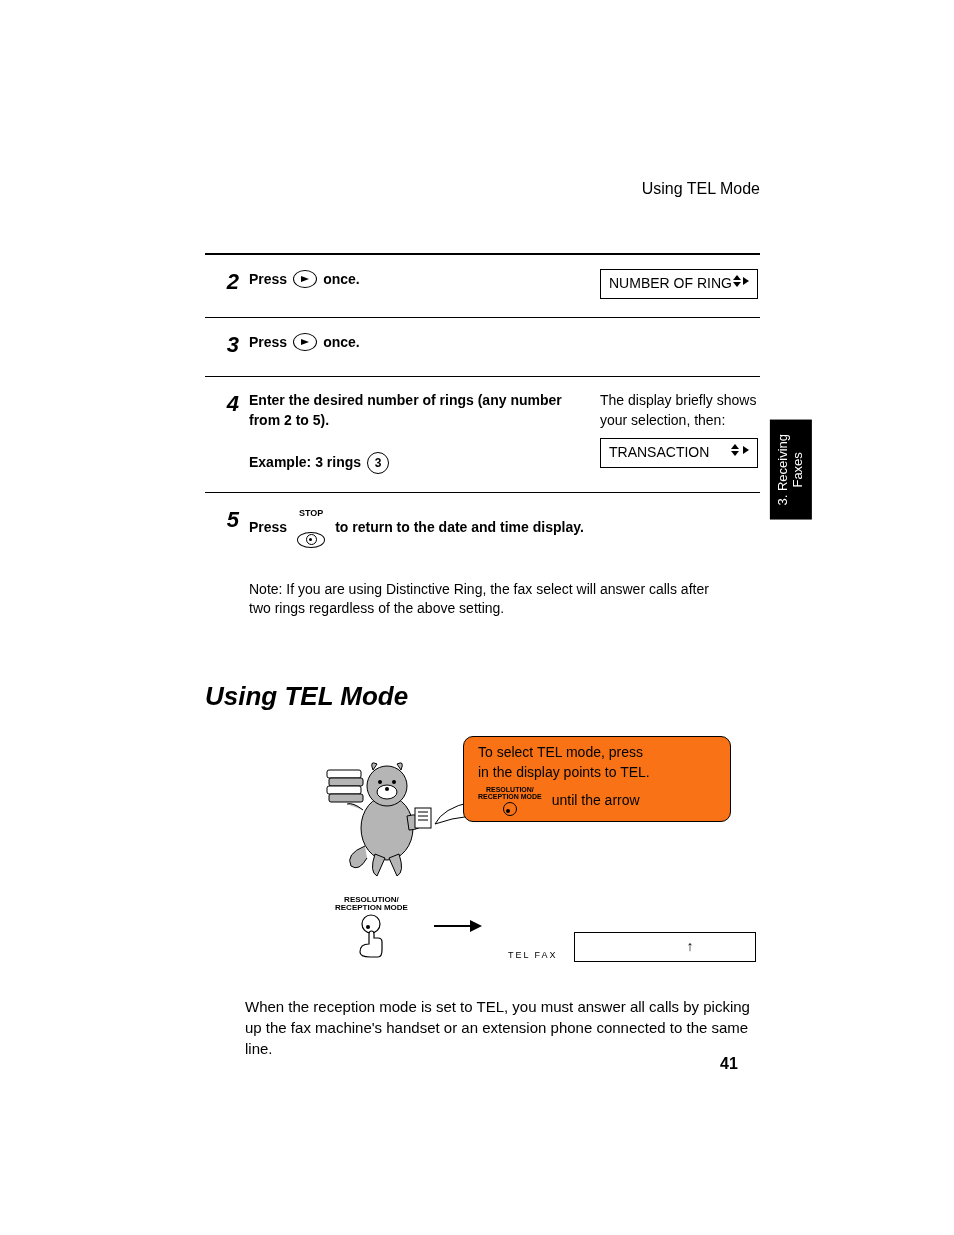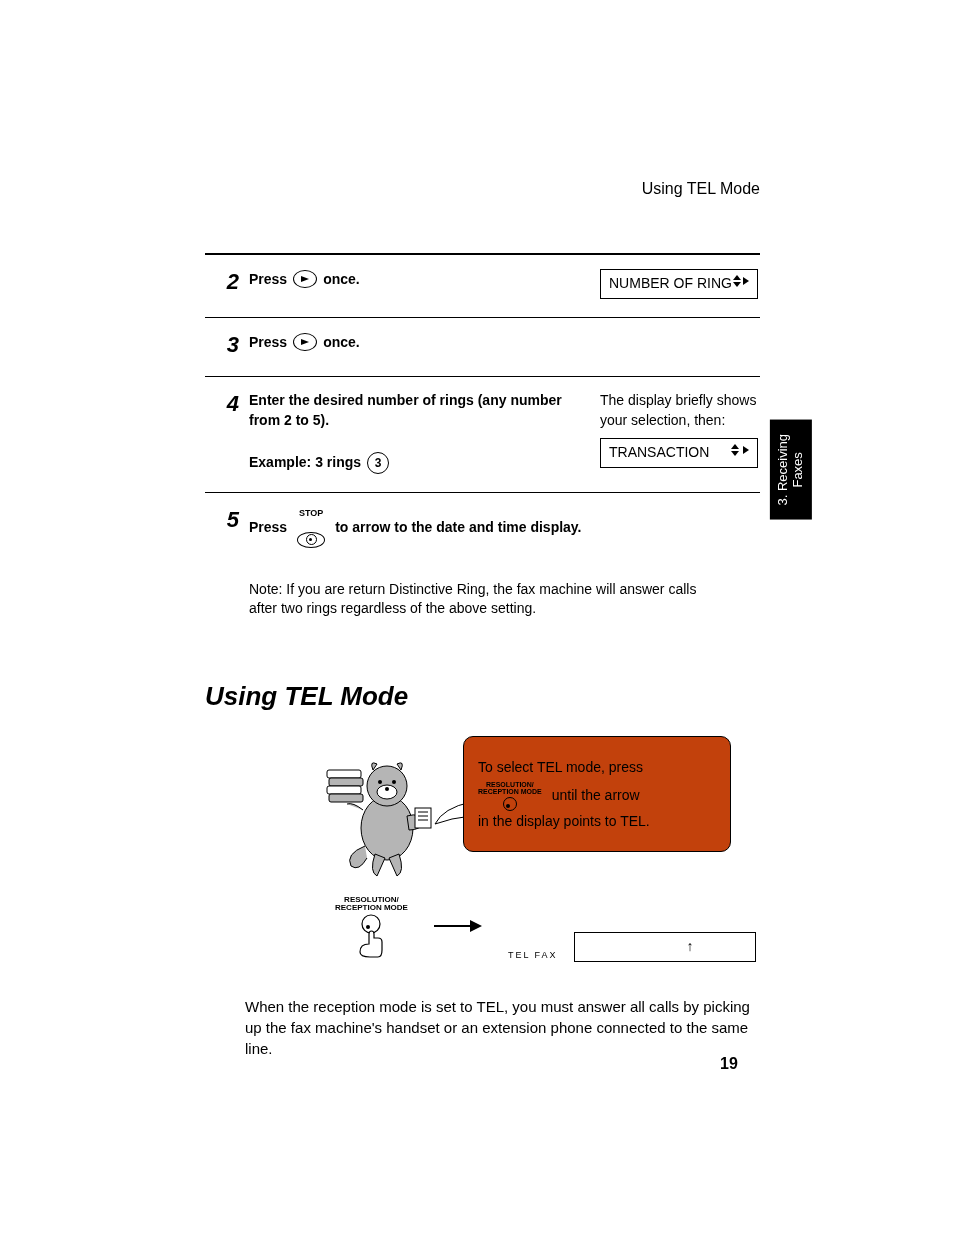--- a/index.html
+++ b/index.html
@@ -166,24 +166,24 @@
     position: relative;
     height: 230px;
   }
   .speech {
     position: absolute;
     left: 258px;
     top: 0;
     width: 238px;
     border: 1px solid #000;
     border-radius: 10px;
-    padding: 20px 14px;
+    padding: 5px 14px;
     font-size: 14px;
     line-height: 1.45;
-    background: #c2410c;
+    background: #f97316;
   }
   .speech-tail {
     position: absolute;
     left: 228px;
     top: 62px;
   }
   .rm-btn-inline {
     display: inline-flex;
     flex-direction: column;
     align-items: center;
@@ -368,27 +368,27 @@
       <div class="step-body">
         <div class="step-left">
           <span class="inline-flow" style="align-items:center;">
             <span>Press</span>
             <span class="stop-btn">
               <span class="stop-label">STOP</span>
               <span class="stop-oval">
                   <span class="gear"></span>
                 </span>
             </span>
-            <span>to arrow to the date and time display.</span>
+            <span>to return to the date and time display.</span>
           </span>
         </div>
       </div>
     </div>
 
-    <div class="note-block">Note: If you are return Distinctive Ring, the fax machine will answer calls after two rings regardless of the above setting.</div>
+    <div class="note-block">Note: If you are using Distinctive Ring, the fax select will answer calls after two rings regardless of the above setting.</div>
   </div>
 
   <div class="section-heading">Using TEL Mode</div>
 
   <div class="illus-region">
 
     <div class="mascot">
       <svg width="110" height="130" viewBox="0 0 110 130">
         <g fill="#b5b5b5" stroke="#000" stroke-width="1">
 
@@ -427,29 +427,29 @@
     </div>
 
     <div class="speech-tail">
       <svg width="40" height="30">
         <path d="M38 4 Q10 10 2 26 Q18 20 38 18" fill="#fff" stroke="#000"></path>
       </svg>
     </div>
 
     <div class="speech">
       <div>To select TEL mode, press</div>
+      <div>in the display points to TEL.</div>
       <div style="margin-top:4px;">
         <span class="rm-btn-inline">
           <span class="rm-top">RESOLUTION/</span>
           <span class="rm-bot">RECEPTION MODE</span>
           <span class="rm-circle"></span>
         </span>
         <span>until the arrow</span>
       </div>
-      <div>in the display points to TEL.</div>
     </div>
 
     <div class="press-diagram">
       <div class="press-btn">
         <span class="rm-top">RESOLUTION/</span>
         <span class="rm-bot">RECEPTION MODE</span>
         <span class="circle-hand">
           <svg width="34" height="44">
             <circle cx="17" cy="10" r="9" fill="#fff" stroke="#000" stroke-width="1.2"></circle>
             <circle cx="14" cy="13" r="2" fill="#000"></circle>
@@ -475,13 +475,13 @@
         </div>
       </div>
     </div>
 
   </div>
 
   <div class="body-para">When the reception mode is set to TEL, you must answer all calls by picking up the fax machine's handset or an extension phone connected to the same line.</div>
 
 </div>
 
-<div class="page-number">19</div>
+<div class="page-number">41</div>
 
 </body></html>

